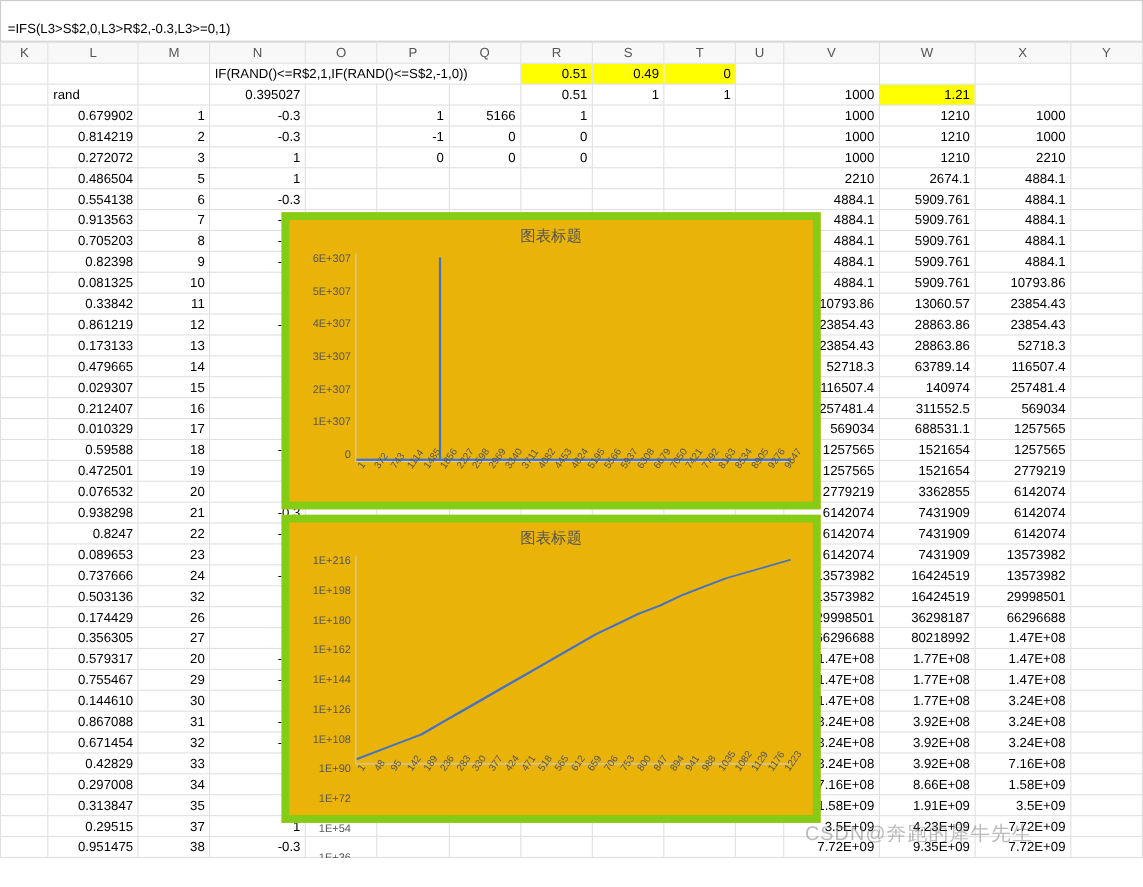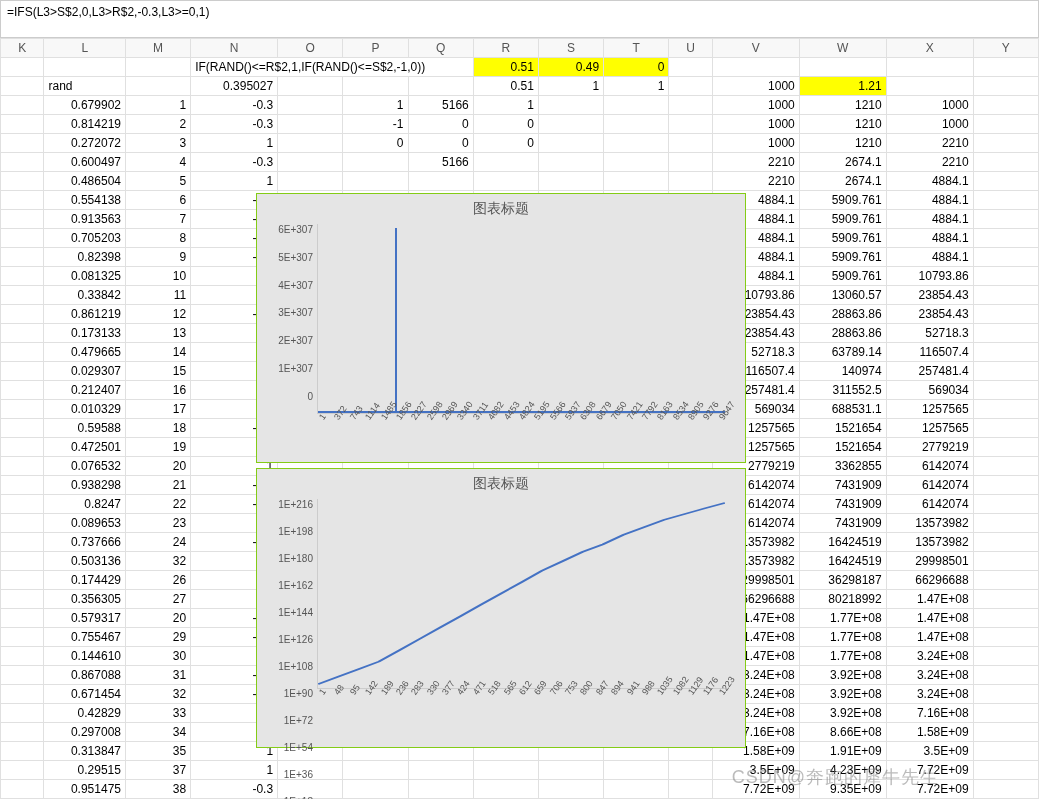--- a/index.html
+++ b/index.html
@@ -1,17 +1,17 @@
 <!DOCTYPE html>
 <html><head>
 <meta charset="utf-8">
 <style>
   * { box-sizing: border-box; margin: 0; padding: 0; }
   body { font-family: Arial, sans-serif; font-size: 12px; background: #fff; color: #000; width: 1039px; }
-  .formula-bar { border: 1px solid #ccc; padding: 18px 6px; height: 22px; display: flex; align-items: flex-end; font-size: 12px; }
+  .formula-bar { border: 1px solid #ccc; padding: 18px 6px; height: 22px; display: flex; align-items: flex-start; font-size: 12px; }
   table { border-collapse: collapse; table-layout: fixed; width: 1039px; }
   th, td { border: 1px solid #e0e0e0; height: 19px; font-size: 12px; padding: 0 4px; overflow: hidden; white-space: nowrap; }
   th { background: #f8f8f8; font-weight: normal; text-align: center; color: #555; }
   .col-K { width: 40px; }
   .col-L { width: 75px; }
   .col-M { width: 60px; }
   .col-N { width: 80px; }
   .col-O { width: 60px; }
   .col-P { width: 60px; }
   .col-Q { width: 60px; }
@@ -20,26 +20,26 @@
   .col-T { width: 60px; }
   .col-U { width: 40px; }
   .col-V { width: 80px; }
   .col-W { width: 80px; }
   .col-X { width: 80px; }
   .col-Y { width: 60px; }
   td { text-align: right; }
   td.l { text-align: left; }
   .hl { background: #ffff00; }
   .grid-container { position: relative; }
-  .chart { position: absolute; background: #e5e5e5; border: 1px solid #84cc16; font-size: 10px; }
+  .chart { position: absolute; background: #eab308; border: 7px solid #84cc16; font-size: 10px; }
   .chart1 { left: 256px; top: 155px; width: 490px; height: 270px; }
   .chart2 { left: 256px; top: 430px; width: 490px; height: 280px; }
   .chart-title { text-align: center; font-size: 14px; color: #555; padding: 6px 0; }
   .plot { position: relative; height: 190px; margin: 0 20px 0 60px; border-left: 1px solid #ccc; border-bottom: 1px solid #ccc; }
-  .y-ticks { position: absolute; left: -55px; top: 0; bottom: 11px; width: 50px; display: flex; flex-direction: column; justify-content: space-between; text-align: right; color: #555; gap: 16px; }
+  .y-ticks { position: absolute; left: -55px; top: 0; bottom: 0; width: 50px; display: flex; flex-direction: column; justify-content: space-between; text-align: right; color: #555; gap: 16px; }
   .x-ticks { display: flex; justify-content: space-between; margin: 2px 20px 0 60px; color: #555; font-size: 9px; }
   .x-ticks span { transform: rotate(-55deg); transform-origin: top left; width: 8px; display: inline-block; }
   .spike { position: absolute; width: 2px; background: #4472C4; bottom: 0; }
   .line-svg { position: absolute; left:0; top:0; width:100%; height:100%; }
   .watermark { position: absolute; right: 100px; bottom: 10px; color: rgba(120,120,120,0.5); font-size: 18px; letter-spacing: 1px; pointer-events: none; }
 </style>
 </head>
 <body>
 
 <div class="formula-bar">
@@ -157,37 +157,20 @@
           <td>1</td>
           <td></td>
           <td>0</td>
           <td>0</td>
           <td>0</td>
           <td></td>
           <td></td>
           <td></td>
           <td>1000</td>
           <td>1210</td>
-          <td>2210</td>
-          <td></td>
-        </tr>
-        <tr>
-          <td></td>
-          <td>0.600497</td>
-          <td>4</td>
-          <td>-0.3</td>
-          <td></td>
-          <td></td>
-          <td>5166</td>
-          <td></td>
-          <td></td>
-          <td></td>
-          <td></td>
-          <td>2210</td>
-          <td>2674.1</td>
           <td>2210</td>
           <td></td>
         </tr>
         <tr>
           <td></td>
           <td>0.486504</td>
           <td>5</td>
           <td>1</td>
           <td></td>
           <td></td>

